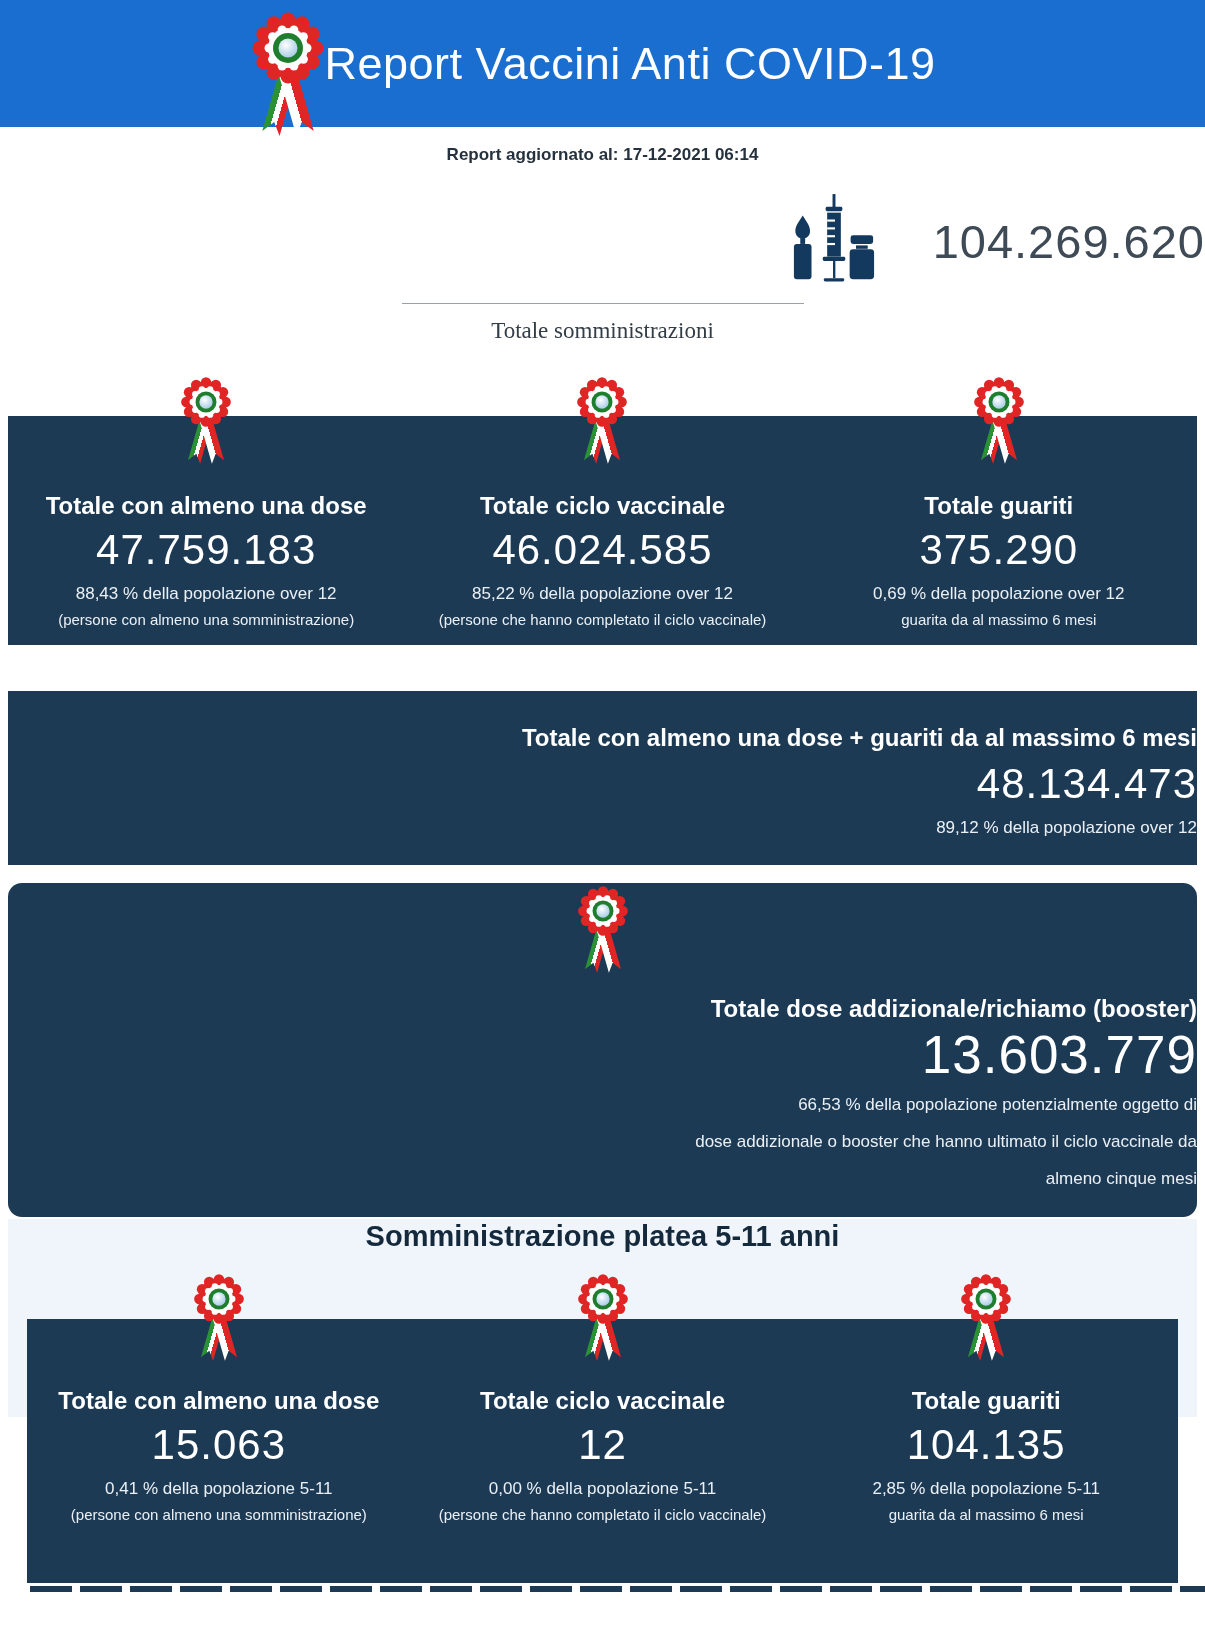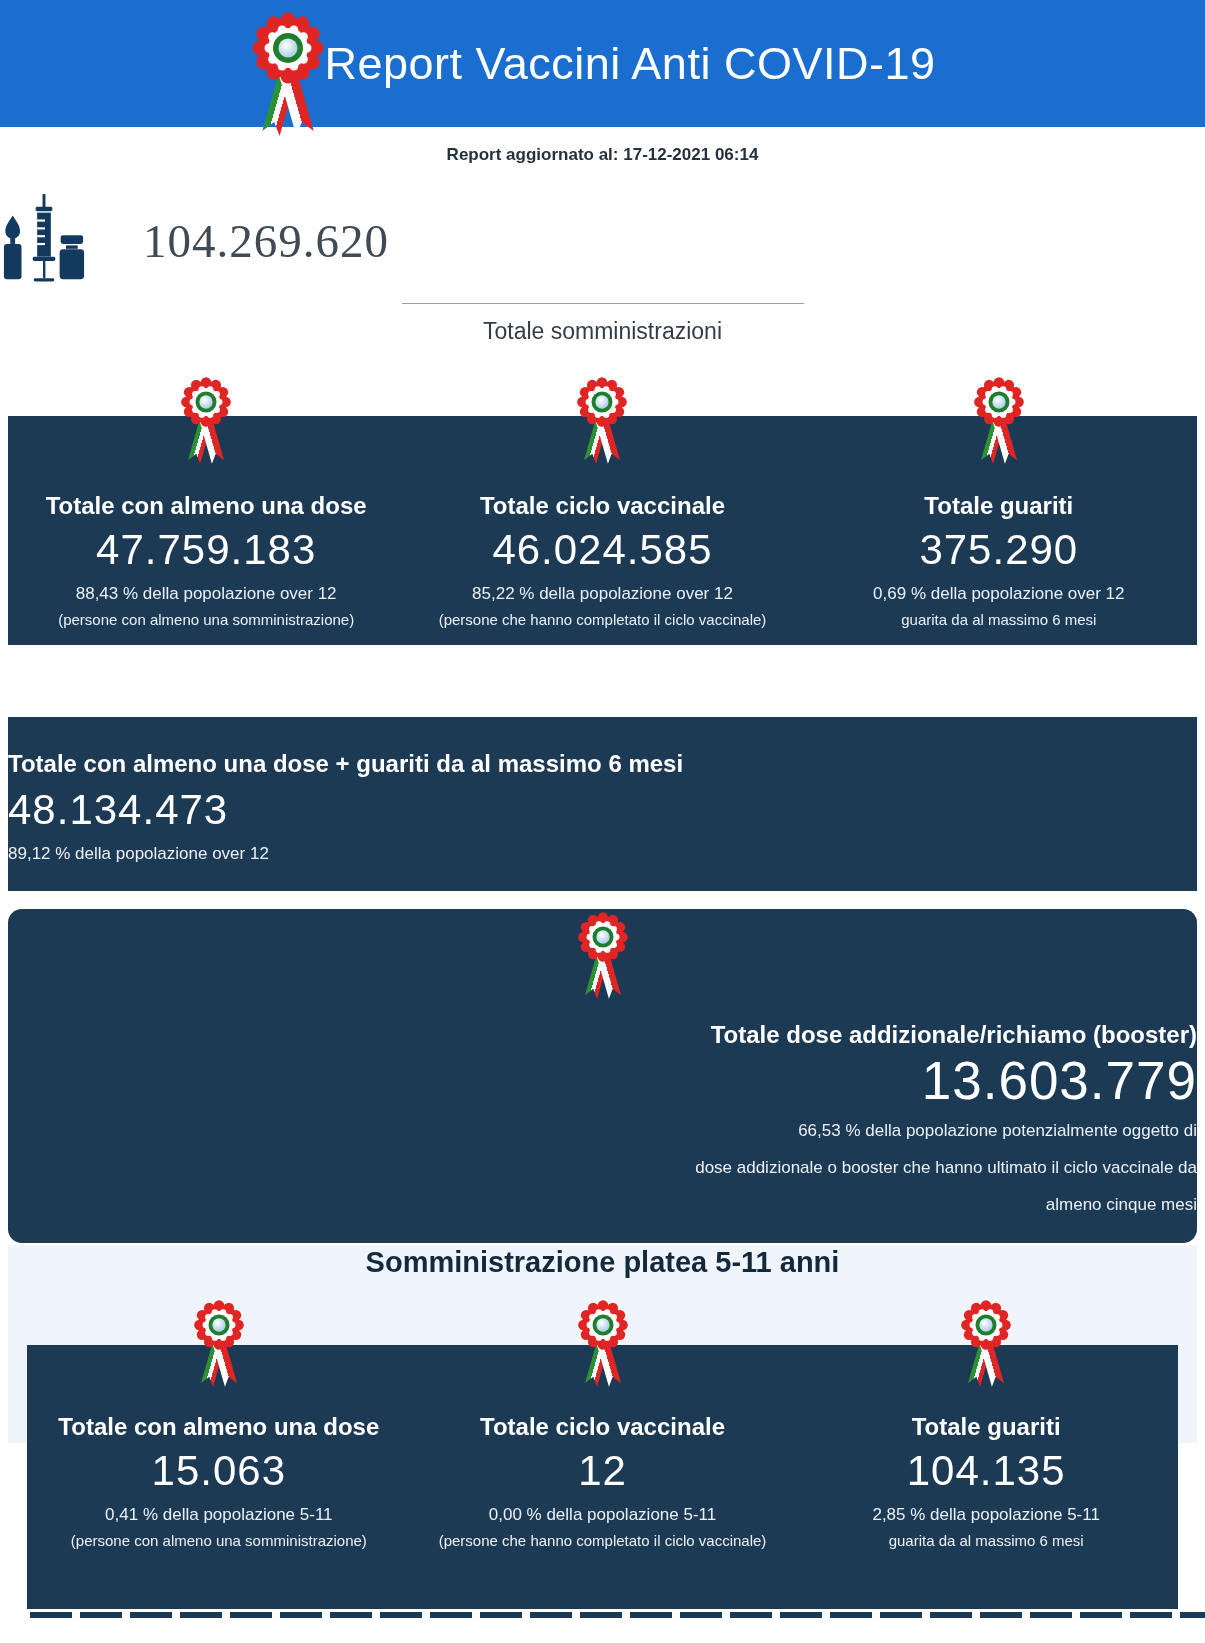--- a/index.html
+++ b/index.html
@@ -13,39 +13,39 @@
                 color: #ffffff; font-size: 45px; font-weight: 300; letter-spacing: 0.5px; }
   .header-cockade { position: absolute; left: 238px; top: 8px; z-index: 5; }
   .header-cockade svg { width: 100px; height: 150px; display: block; }
 
   
   .updated { margin: 18px 0 0; height: 22px; text-align: center;
              font-size: 17px; font-weight: 700; color: #25313d; }
 
   
   .total { margin-top: 24px; }
-  .total-row { display: flex; justify-content: flex-start; align-items: center; gap: 55px; height: 100px; font-family: Liberation Serif, serif; }
+  .total-row { display: flex; justify-content: flex-end; align-items: center; gap: 55px; height: 100px; }
   .total-icon svg { width: 88px; height: 98px; display: block; }
   .total-value { font-size: 47px; font-weight: 300; color: #3e4a55; letter-spacing: 1px; }
   .total-divider { width: 402px; border: none; border-top: 1px solid #9aa1a8; margin: 12px auto 0; }
-  .total-label { margin-top: 14px; height: 28px; text-align: center; font-size: 23px; color: #333d47; }
+  .total-label { margin-top: 14px; height: 28px; text-align: center; font-size: 23px; color: #333d47; font-family: Liberation Serif, serif; }
 
   
   .band { background: #1d3a55; margin: 0 8px; color: #ffffff; }
   .band-cards { display: flex; }
   .card { flex: 1; text-align: center; }
   .card-cockade svg { width: 70px; height: 105px; display: block; margin: -42px auto 0; }
   .card-title { margin: 12px 0 0; font-size: 24px; font-weight: 700; line-height: 30px; }
   .card-value { margin-top: 4px; font-size: 42px; font-weight: 300; line-height: 50px; letter-spacing: 1px; }
   .card-line1 { margin-top: 8px; font-size: 17px; line-height: 22px; color: #eaf0f5; }
   .card-line2 { margin-top: 5px; font-size: 15px; line-height: 19px; color: #eaf0f5; }
 
   .band-over12 { margin-top: 70px; padding-bottom: 16px; }
 
-  .band-combined { margin-top: 72px; text-align: left; padding: 32px 0 26px; }
+  .band-combined { margin-top: 46px; text-align: right; padding: 32px 0 26px; }
   .combined-title { margin: 0; font-size: 24px; font-weight: 700; line-height: 30px; }
   .combined-value { margin-top: 6px; font-size: 42px; font-weight: 300; line-height: 50px; letter-spacing: 1px; }
   .combined-line { margin-top: 8px; font-size: 17px; line-height: 22px; color: #eaf0f5; }
 
   .band-booster { margin-top: 90px; text-align: right; padding-bottom: 20px; border-radius: 14px; }
   .booster-cockade svg { width: 70px; height: 105px; display: block; margin: -72px auto 0; }
   .booster-title { margin: 6px 0 0; font-size: 24px; font-weight: 700; line-height: 30px; }
   .booster-value { margin-top: 6px; font-size: 53px; font-weight: 300; line-height: 50px; letter-spacing: 1px; }
   .booster-lines { margin-top: 6px; font-size: 17px; color: #eaf0f5; }
   .booster-lines div { line-height: 37px; }

